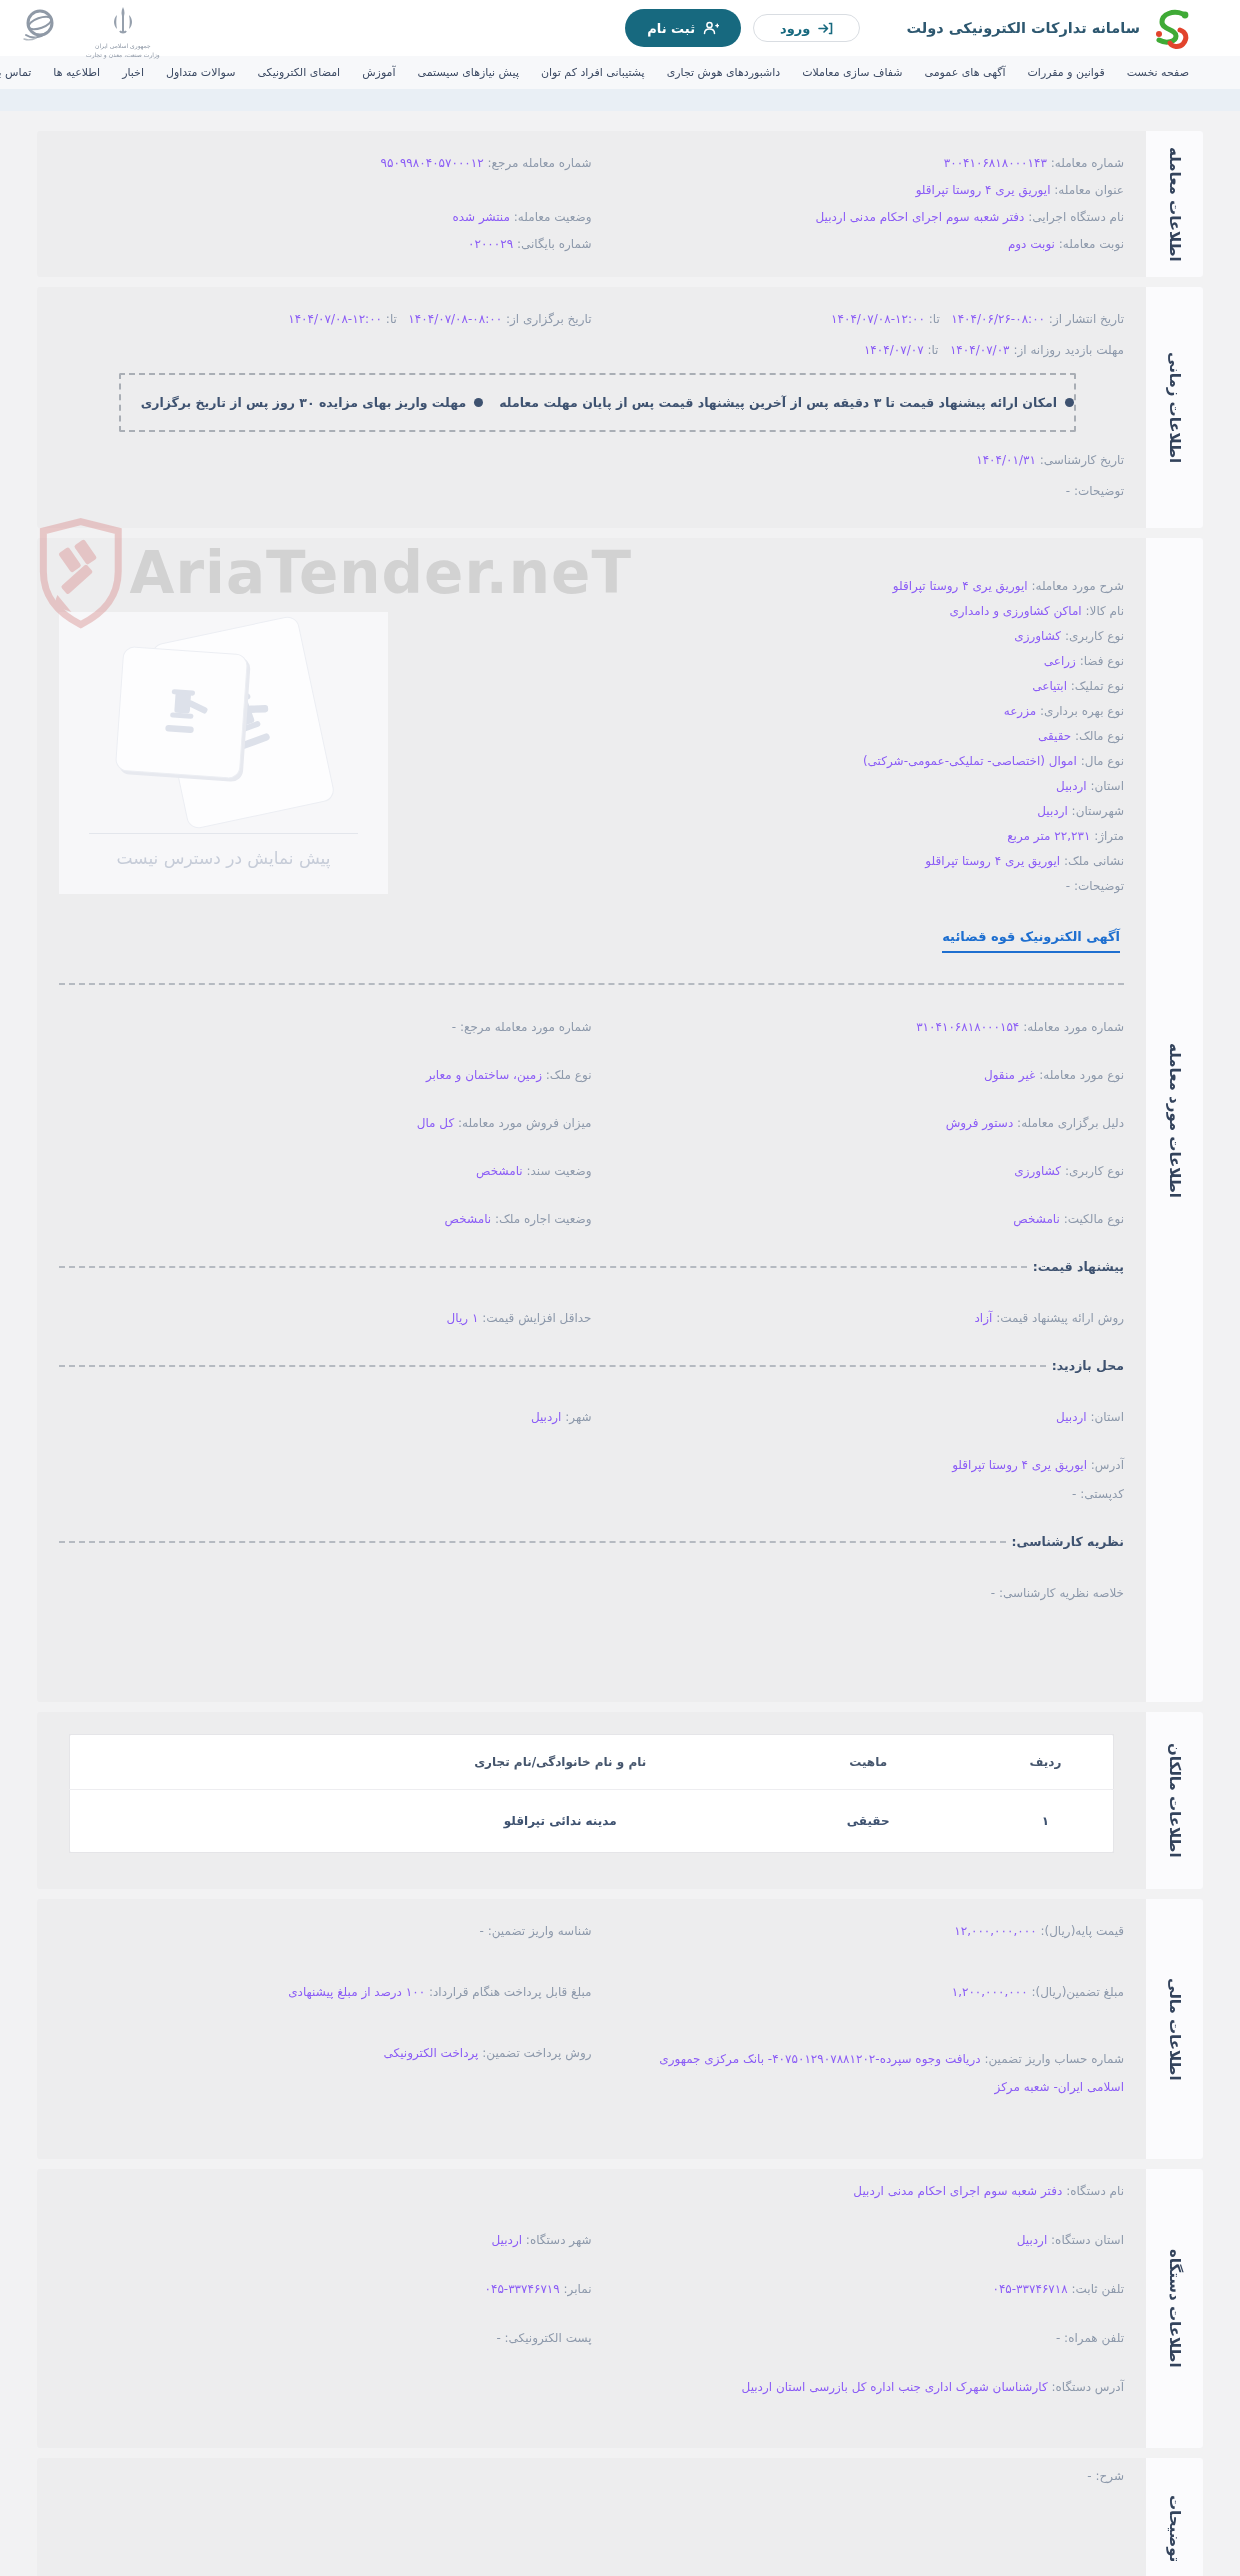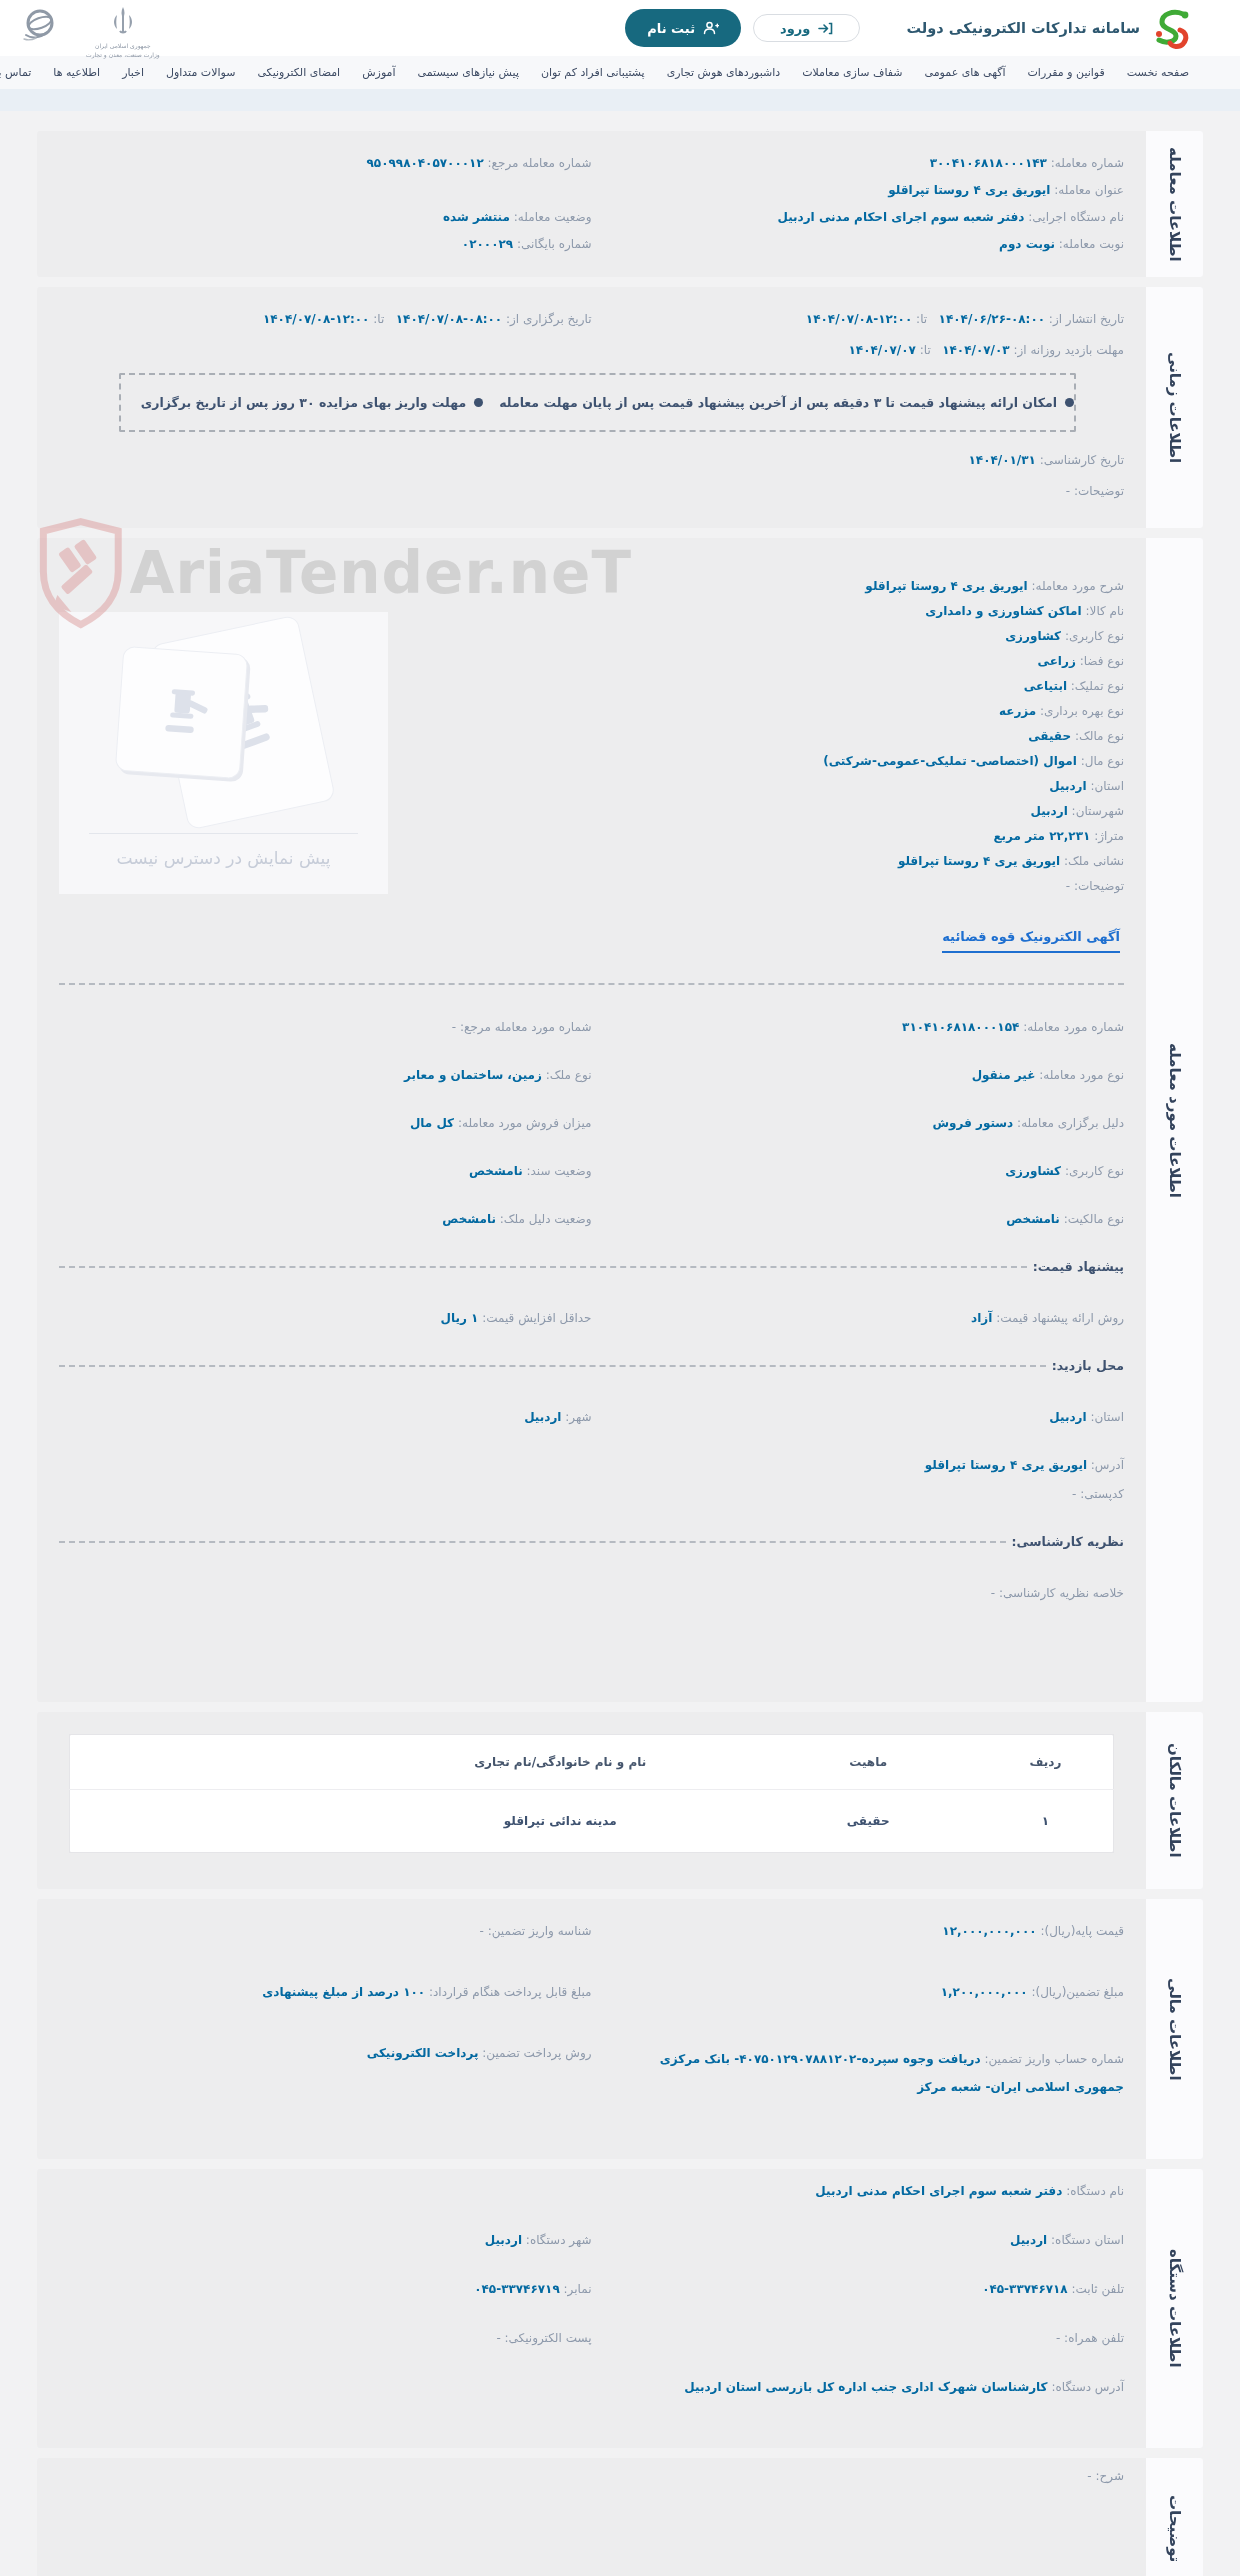--- a/index.html
+++ b/index.html
@@ -30,21 +30,21 @@
   .container { margin:0 37px; padding-top:20px; }
   .card { display:flex; background:#ededee; border-radius:3px; margin-bottom:10px; overflow:hidden; }
   .tab { width:57px; background:#fbfbfd; display:flex; align-items:center; justify-content:center; flex:0 0 57px; }
   .tab span { writing-mode:vertical-rl; white-space:nowrap; font-weight:bold; font-size:15px; color:#33435c; letter-spacing:1px; }
   .body { flex:1; padding:24px 22px 14px 22px; position:relative; }
 
   .frow { display:flex; margin-bottom:10px; }
   .fcell { width:50%; font-size:12px; line-height:17px; }
   .fcell.full { width:100%; }
   .lbl { color:#8d99ab; }
-  .val { color:#0369a1; font-weight:bold; }
+  .val { color:#8b5cf6; font-weight:normal; }
   .ltr { direction:ltr; unicode-bidi:isolate; }
 
   
   .card-timing .frow { margin-bottom:14px; }
   .notes-box { border:2px dashed #a9aeb5; border-radius:2px; margin:14px 48px 20px 60px; padding:20px 0;
                display:flex; flex-direction:row; align-items:center; gap:16px; }
   .note-line { display:flex; align-items:center; gap:8px; font-size:12.5px; font-weight:bold; color:#3e5270; }
   .bullet { width:9px; height:9px; border-radius:50%; background:#3e5270; flex:0 0 9px; }
 
   
@@ -325,21 +325,21 @@
         <div class="frow">
           <div class="fcell"><span class="lbl">دلیل برگزاری معامله:</span> <span class="val">دستور فروش</span></div>
           <div class="fcell"><span class="lbl">میزان فروش مورد معامله:</span> <span class="val">کل مال</span></div>
         </div>
         <div class="frow">
           <div class="fcell"><span class="lbl">نوع کاربری:</span> <span class="val">کشاورزی</span></div>
           <div class="fcell"><span class="lbl">وضعیت سند:</span> <span class="val">نامشخص</span></div>
         </div>
         <div class="frow">
           <div class="fcell"><span class="lbl">نوع مالکیت:</span> <span class="val">نامشخص</span></div>
-          <div class="fcell"><span class="lbl">وضعیت دلیل ملک:</span> <span class="val">نامشخص</span></div>
+          <div class="fcell"><span class="lbl">وضعیت اجاره ملک:</span> <span class="val">نامشخص</span></div>
         </div>
       </div>
 
       <div class="subhead">
         <span class="shlbl">پیشنهاد قیمت:</span>
           <span class="dashes"></span>
       </div>
       <div class="detail-rows">
         <div class="frow">
           <div class="fcell"><span class="lbl">روش ارائه پیشنهاد قیمت:</span> <span class="val">آزاد</span></div>

